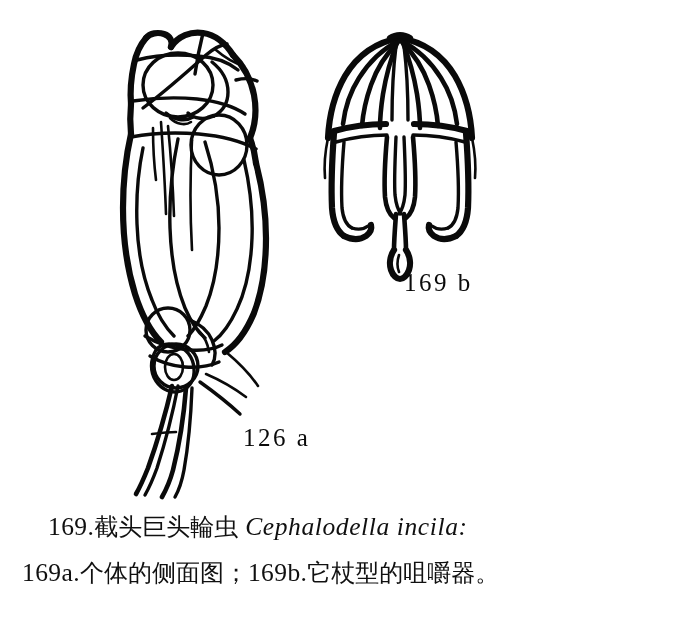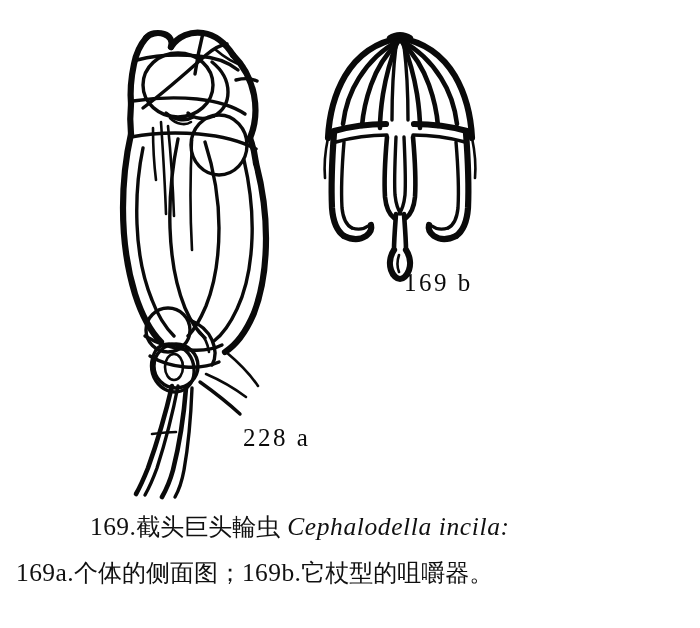--- a/index.html
+++ b/index.html
@@ -66,22 +66,22 @@
     top: 504px;
     width: 700px;
   }
   .caption-line {
     font-family: "Liberation Serif", "DejaVu Serif", serif;
     font-size: 25.5px;
     line-height: 45px;
     color: #101010;
     white-space: nowrap;
   }
-  #caption-line-1 { padding-left: 48px; margin-left: 42px; }
-  #caption-line-2 { padding-left: 16px; }
+  #caption-line-1 { padding-left: 48px; }
+  #caption-line-2 { padding-left: 22px; }
   .sci-name {
     font-style: italic;
     font-family: "Liberation Serif", "DejaVu Serif", serif;
     letter-spacing: 0.6px;
     padding-left: 7px;
   }
   .cn {
     font-family: "DejaVu Sans", "Liberation Sans", sans-serif;
     font-size: 24px;
   }
@@ -199,21 +199,21 @@
       <path class="ink ink-med" d="M404 137 C405 160 406 180 405 195 C404 204 402 210 399 214"></path>
 
       <path class="ink ink-thick" d="M396 214 C395 228 394 240 394 250"></path>
       <path class="ink ink-thick" d="M404 214 C405 228 406 240 406 250"></path>
 
       <path class="ink ink-heavy" d="M394 250 C390 256 389 264 391 270 C393 276 397 279 400 279 C403 279 407 276 409 270 C411 264 410 256 406 250"></path>
       <path class="ink ink-thin" d="M399 255 C397 261 397 267 399 272"></path>
     </g>
   </svg>
 
-  <div class="panel-label" id="label-169a">228 a</div>
+  <div class="panel-label" id="label-169a">126 a</div>
   <div class="panel-label" id="label-169b">169 b</div>
 
   <div id="caption-block">
 
     <div class="caption-line" id="caption-line-1">
       <span class="num">169.</span><span class="cn">截头巨头輪虫</span><span class="sci-name">Cephalodella incila:</span>
     </div>
 
     <div class="caption-line" id="caption-line-2">
       <span class="num">169a.</span><span class="cn">个体的侧面图；</span><span class="num">169b.</span><span class="cn">它杖型的咀嚼器。</span>

